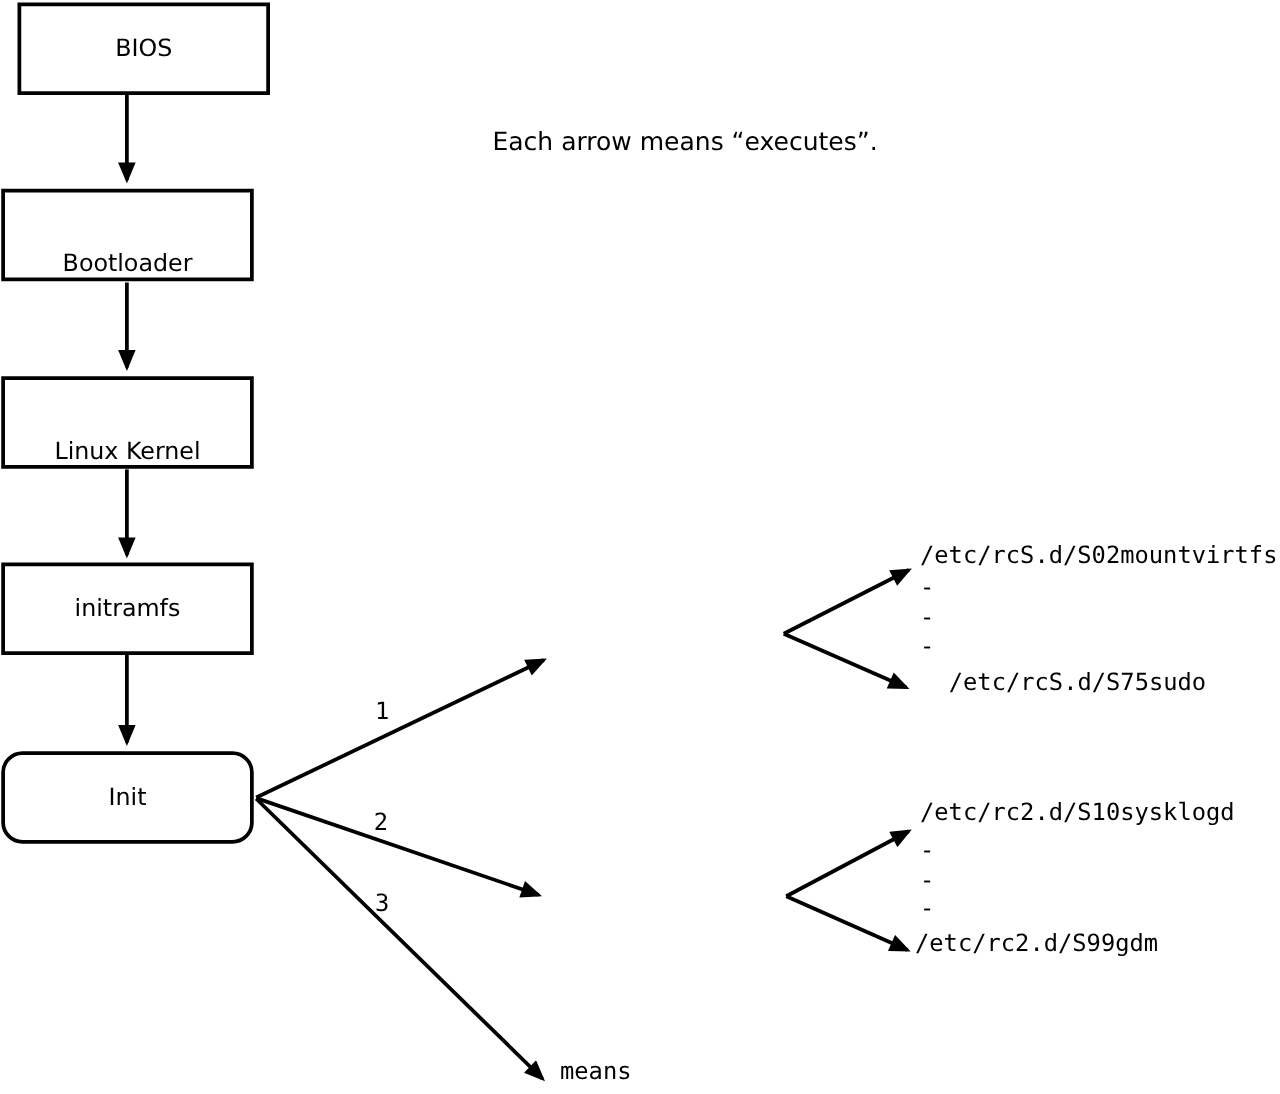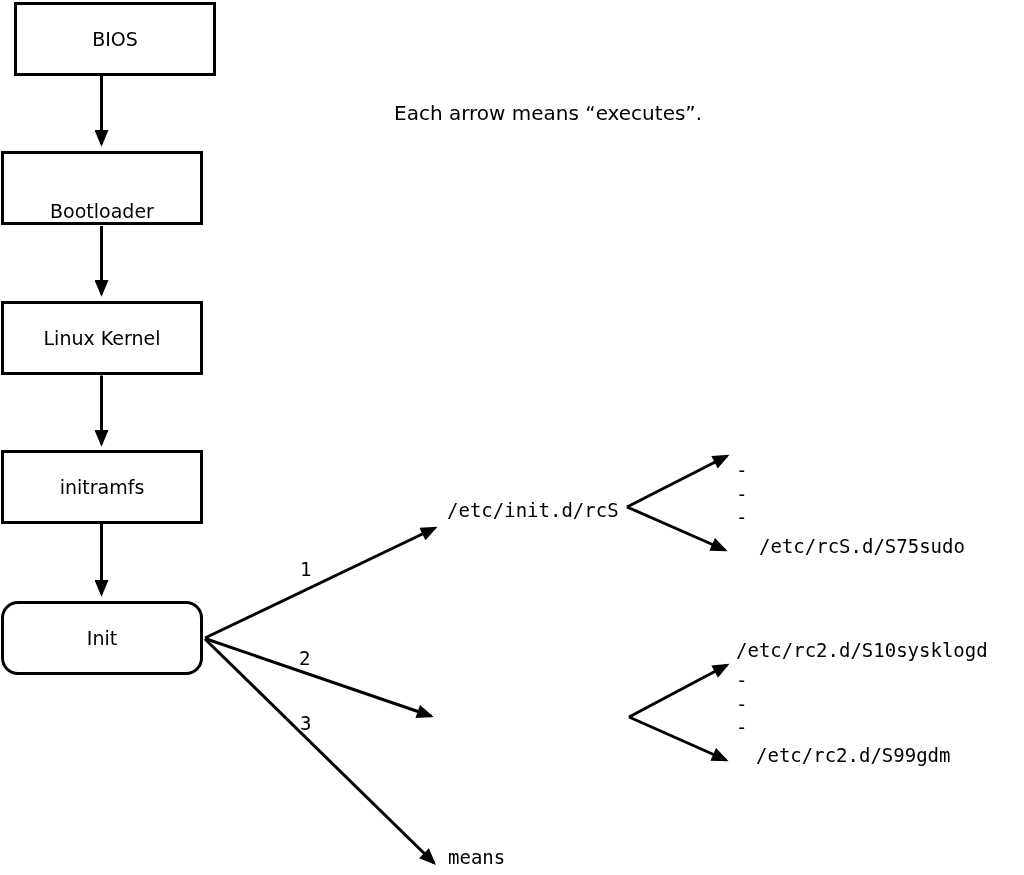--- a/index.html
+++ b/index.html
@@ -32,21 +32,21 @@
     border: 3px solid #000000;
     background: #ffffff;
     display: flex;
     align-items: center;
     justify-content: center;
     font-size: 19px;
     white-space: nowrap;
   }
   .node-bios       { top: 2px; margin-left: 13px; }
   .node-bootloader { top: 151px; align-items: flex-end; }
-  .node-kernel     { top: 301px; }
+  .node-kernel     { top: 301px; align-items: flex-end; }
   .node-initramfs  { top: 450px; text-align: right; }
   .node-init       { top: 601px; border-radius: 17px; }
   .caption {
     position: absolute;
     left: 358px;
     top: 101px;
     font-size: 20px;
     white-space: nowrap;
     margin-left: 36px;
   }
@@ -56,21 +56,21 @@
     font-size: 19px;
     line-height: 22px;
     white-space: pre;
   }
   .lbl-rcs      { left: 447px; top: 499px; }
   .lbl-rc2      { left: 440px; top: 702px; }
   .lbl-getty    { left: 448px; top: 846px; }
   .lbl-s02      { left: 736px; top: 433px; }
   .lbl-s75      { left: 759px; top: 535px; }
   .lbl-s10      { left: 736px; top: 639px; }
-  .lbl-s99      { left: 756px; top: 744px; }
+  .lbl-s99      { left: 732px; top: 744px; }
   .dash-a0 { left: 736px; top: 459px; }
   .dash-a1 { left: 736px; top: 483px; }
   .dash-a2 { left: 736px; top: 506px; }
   .dash-b0 { left: 736px; top: 669px; }
   .dash-b1 { left: 736px; top: 693px; }
   .dash-b2 { left: 736px; top: 716px; }
   .num-1 { left: 300px; top: 558px; }
   .num-2 { left: 299px; top: 647px; }
   .num-3 { left: 300px; top: 712px; }
 </style>
@@ -118,23 +118,23 @@
     <span>initramfs</span>
   </div>
   <div class="node node-init">
     <span>Init</span>
   </div>
 
   <div class="mono num-1">1</div>
   <div class="mono num-2">2</div>
   <div class="mono num-3">3</div>
 
-  <div class="mono lbl-rcs">/etc/init.d/rcS</div>
   <div class="mono lbl-getty">means</div>
 
+  <div class="mono lbl-s02">/etc/rcS.d/S02mountvirtfs</div>
   <div class="mono dash-a0">-</div>
   <div class="mono dash-a1">-</div>
   <div class="mono dash-a2">-</div>
   <div class="mono lbl-s75">/etc/rcS.d/S75sudo</div>
 
   <div class="mono lbl-s10">/etc/rc2.d/S10sysklogd</div>
   <div class="mono dash-b0">-</div>
   <div class="mono dash-b1">-</div>
   <div class="mono dash-b2">-</div>
   <div class="mono lbl-s99">/etc/rc2.d/S99gdm</div>

